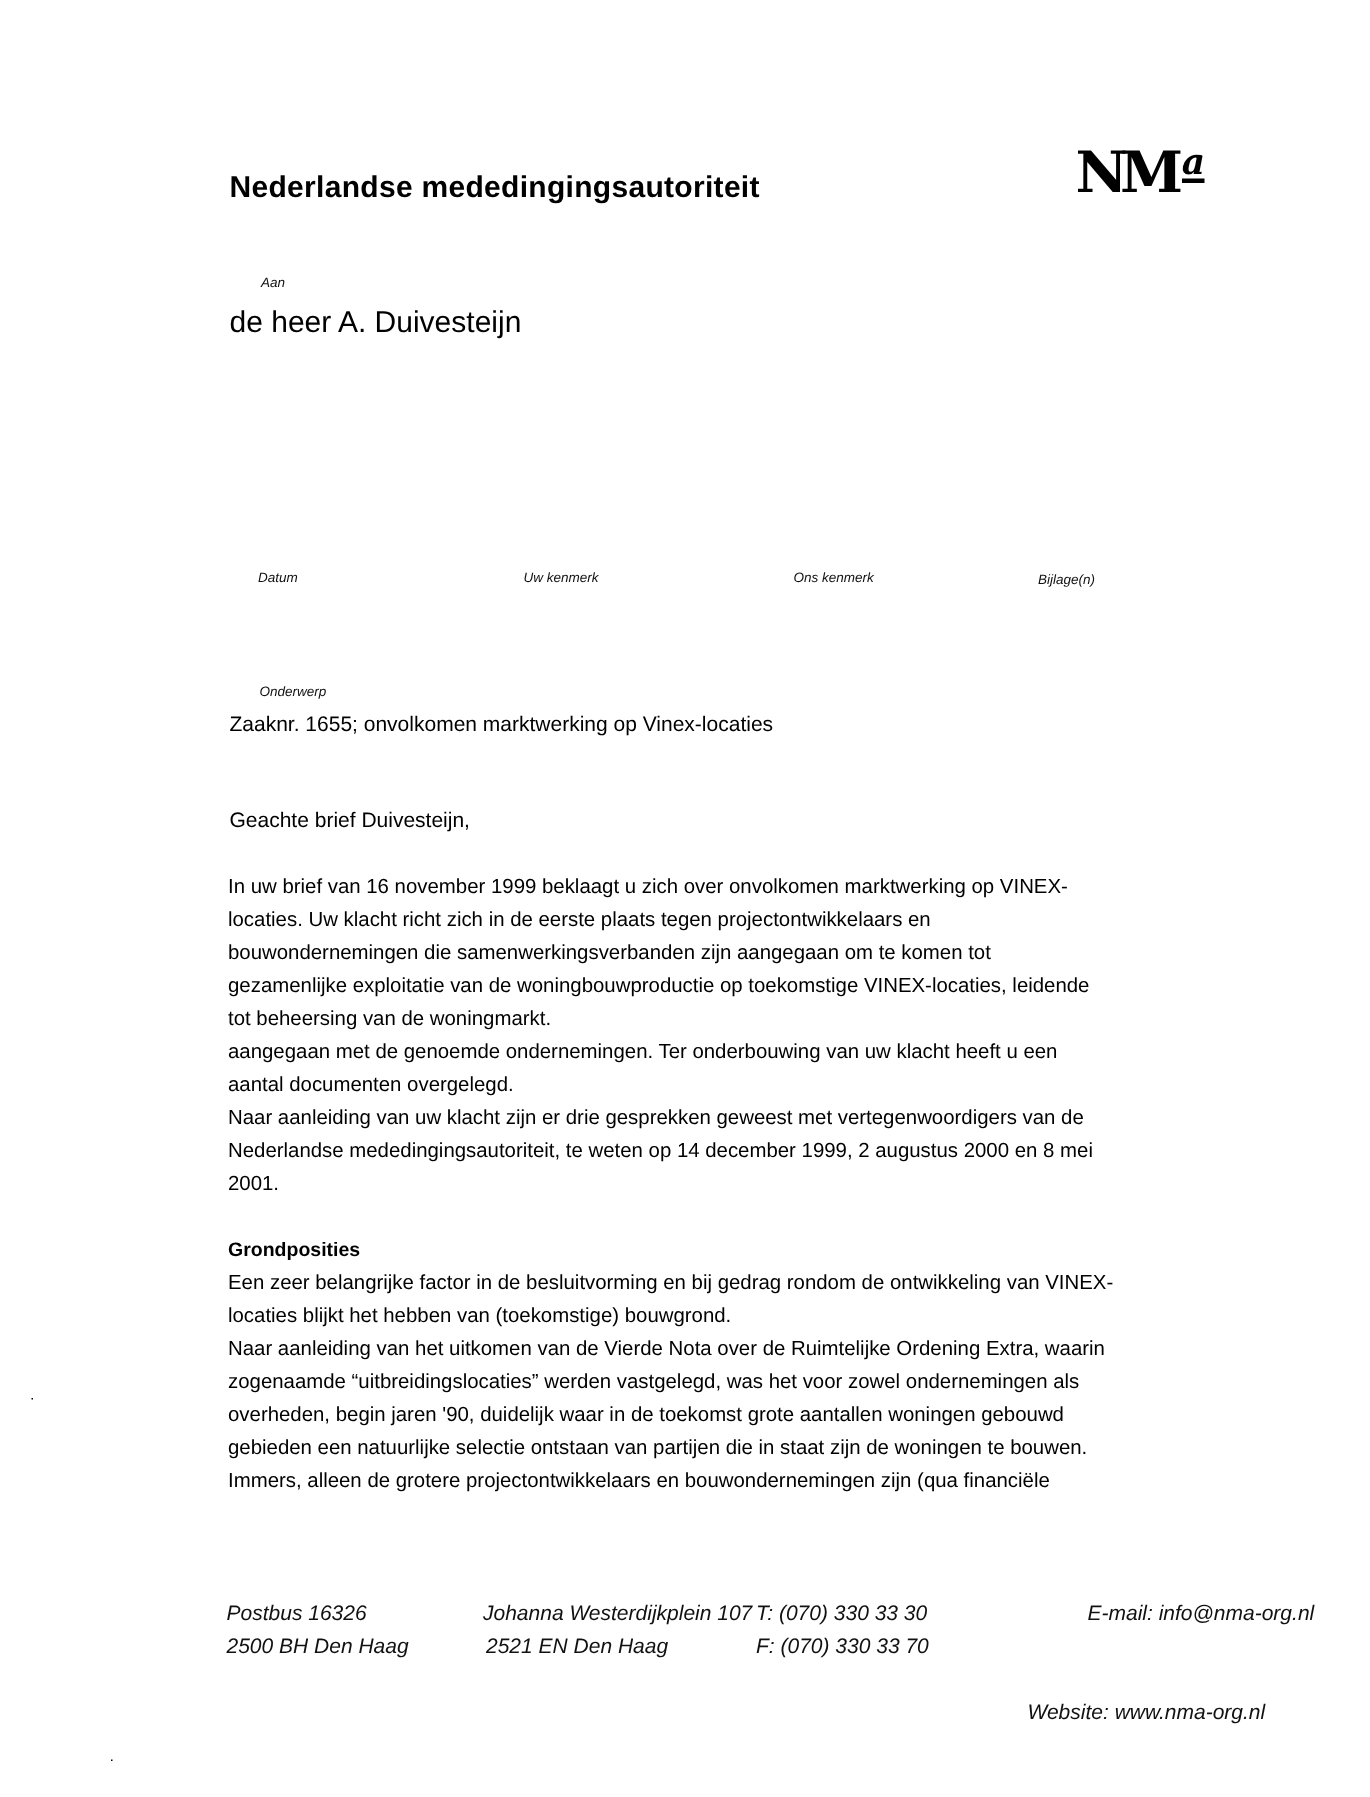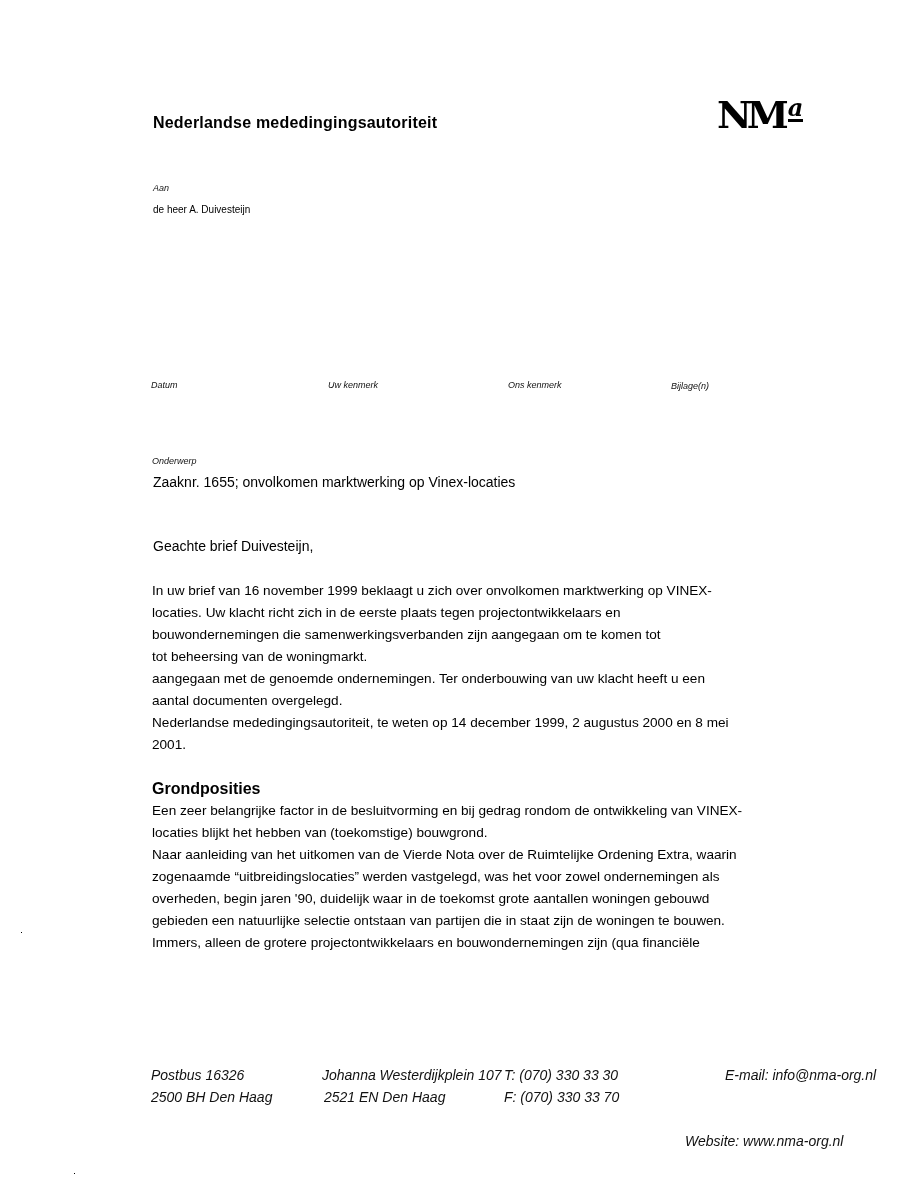--- a/index.html
+++ b/index.html
@@ -11,61 +11,61 @@
       width: 913px;
       height: 1198px;
       position: relative;
       overflow: hidden;
       color: #000000;
       font-family: "Liberation Sans", sans-serif;
     }
     .abs { position: absolute; white-space: nowrap; }
     .org-name {
       left: 153px; top: 114px;
-      font-size: 16px; font-weight: bold; letter-spacing: 0.2px;
+      font-size: 20px; font-weight: bold; letter-spacing: 0.2px;
     }
     .logo {
       left: 669px; top: 96px;
       font-family: "DejaVu Serif", serif;
       font-size: 38px; font-weight: bold; letter-spacing: -5px;
       line-height: 1;
       margin-left: 48px;
     }
     .logo .sup {
       display: inline-block;
       font-size: 24px;
       font-style: italic;
       vertical-align: 12px;
       margin-left: 4px;
       border-bottom: 3px solid #000;
       line-height: 0.9;
       letter-spacing: 0;
     }
     .small-label {
-      font-size: 9px; font-style: italic; color: #111;
+      font-size: 9px; font-style: italic; color: #111; margin-left: 21px;
     }
     .recipient-label { left: 153px; top: 183px; }
-    .recipient { left: 153px; top: 204px; font-size: 10px; }
+    .recipient { left: 153px; top: 204px; font-size: 20px; }
     .ref-date { left: 151px; top: 380px; }
     .ref-your { left: 328px; top: 380px; }
     .ref-our { left: 508px; top: 380px; }
     .ref-att { left: 671px; top: 381px; }
     .subject-label { left: 152px; top: 456px; }
     .subject { left: 153px; top: 474px; font-size: 14px; }
     .salutation { left: 153px; top: 538px; font-size: 14px; }
     .body-text {
       position: absolute;
       left: 152px; top: 580px;
       width: 640px;
       font-size: 13.6px;
       line-height: 22px;
     }
     .body-text p { margin: 0; white-space: nowrap; }
     .body-text .spacer { height: 22px; }
-    .body-text .heading { font-weight: bold; font-size: 16px; }
+    .body-text .heading { font-weight: bold; font-size: 13px; }
     .footer {
       font-size: 14px; font-style: italic; color: #111;
     }
     .f1 { left: 151px; top: 1067px; }
     .f2 { left: 151px; top: 1089px; }
     .f3 { left: 322px; top: 1067px; }
     .f4 { left: 324px; top: 1089px; }
     .f5 { left: 504px; top: 1067px; }
     .f6 { left: 504px; top: 1089px; }
     .f7 { left: 685px; top: 1067px; margin-left: 40px; }
@@ -95,23 +95,25 @@
 
   <div class="abs small-label subject-label">Onderwerp</div>
   <div class="abs subject">Zaaknr. 1655; onvolkomen marktwerking op Vinex-locaties</div>
 
   <div class="abs salutation">Geachte brief Duivesteijn,</div>
 
   <div class="body-text">
     <p>In uw brief van 16 november 1999 beklaagt u zich over onvolkomen marktwerking op VINEX-</p>
     <p>locaties. Uw klacht richt zich in de eerste plaats tegen projectontwikkelaars en</p>
     <p>bouwondernemingen die samenwerkingsverbanden zijn aangegaan om te komen tot</p>
+    <p>gezamenlijke exploitatie van de woningbouwproductie op toekomstige VINEX-locaties, leidende</p>
     <p>tot beheersing van de woningmarkt.</p>
     <p>aangegaan met de genoemde ondernemingen. Ter onderbouwing van uw klacht heeft u een</p>
     <p>aantal documenten overgelegd.</p>
+    <p>Naar aanleiding van uw klacht zijn er drie gesprekken geweest met vertegenwoordigers van de</p>
     <p>Nederlandse mededingingsautoriteit, te weten op 14 december 1999, 2 augustus 2000  en 8 mei</p>
     <p>2001.</p>
     <div class="spacer"></div>
     <p class="heading">Grondposities</p>
     <p>Een zeer belangrijke factor in de besluitvorming en bij gedrag rondom de ontwikkeling van VINEX-</p>
     <p>locaties blijkt  het hebben van (toekomstige) bouwgrond.</p>
     <p>Naar aanleiding van het uitkomen van de Vierde Nota over de Ruimtelijke Ordening Extra, waarin</p>
     <p>zogenaamde “uitbreidingslocaties” werden vastgelegd, was het voor zowel ondernemingen als</p>
     <p>overheden, begin jaren '90, duidelijk waar in de toekomst grote aantallen woningen gebouwd</p>
     <p>gebieden een natuurlijke selectie ontstaan van partijen die in staat zijn de woningen te bouwen.</p>

